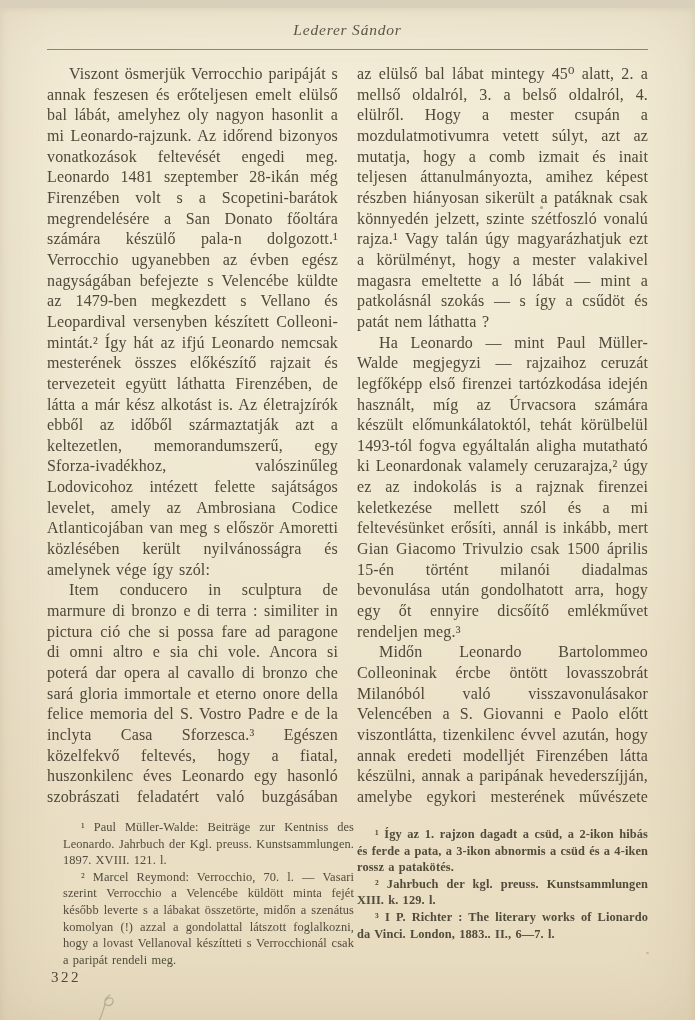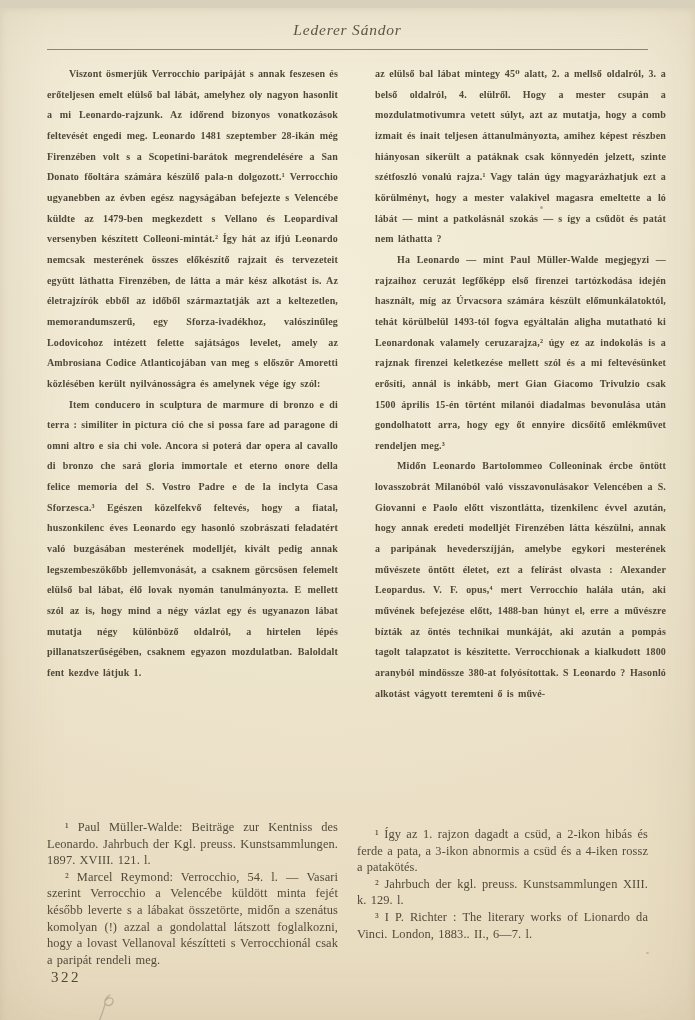--- a/index.html
+++ b/index.html
@@ -19,34 +19,33 @@
     position:absolute;top:13px;left:0;width:100%;
     text-align:center;font-style:italic;
     font-size:15.5px;letter-spacing:0.8px;color:#5b5545;
   }
   .head-rule{
     position:absolute;top:41px;left:47px;width:601px;
     border-top:1px solid rgba(110,100,80,0.75);
   }
   .col{position:absolute;width:291px;}
   .col-left{left:47px;top:56px;}
-  .col-right{left:375px;top:56px;}
+  .col-right{left:357px;top:56px;}
   .body-box{height:742px;overflow:hidden;}
   .body-box p{
     margin:0;
-    font-size:10px;line-height:20.65px;
+    font-size:16px;line-height:20.65px;
     text-align:justify;
     letter-spacing:0.15px;
     word-spacing:1.5px;
-    font-weight:bold;
   }
   .body-box p.indent{text-indent:22px;}
   .footnotes{position:absolute;width:291px;}
-  .fn-left{left:47px;top:811px;}
-  .fn-right{left:357px;top:818px;}
+  .fn-left{left:63px;top:811px;}
+  .fn-right{left:357px;top:818px;font-weight:bold;}
   .footnotes p{
     margin:0;
     font-size:12.4px;line-height:16.6px;
     text-align:justify;
     text-indent:18px;
     letter-spacing:0.1px;
     word-spacing:1px;
     color:#514b3c;
   }
   .page-number{
@@ -77,21 +76,21 @@
   <div class="col col-right">
     <div class="body-box">
       <p>az elülső bal lábat mintegy 45⁰ alatt, 2. a mellső oldalról, 3. a belső oldalról, 4. elülről. Hogy a mester csupán a mozdulatmotivumra vetett súlyt, azt az mutatja, hogy a comb izmait és inait teljesen áttanulmányozta, amihez képest részben hiányosan sikerült a patáknak csak könnyedén jelzett, szinte szétfoszló vonalú rajza.¹ Vagy talán úgy magyarázhatjuk ezt a körülményt, hogy a mester valakivel magasra emeltette a ló lábát — mint a patkolásnál szokás — s így a csűdöt és patát nem láthatta ?</p>
       <p class="indent">Ha Leonardo — mint Paul Müller-Walde megjegyzi — rajzaihoz ceruzát legfőképp első firenzei tartózkodása idején használt, míg az Úrvacsora számára készült előmunkálatoktól, tehát körülbelül 1493-tól fogva egyáltalán aligha mutatható ki Leonardonak valamely ceruzarajza,² úgy ez az indokolás is a rajznak firenzei keletkezése mellett szól és a mi feltevésünket erősíti, annál is inkább, mert Gian Giacomo Trivulzio csak 1500 április 15-én történt milanói diadalmas bevonulása után gondolhatott arra, hogy egy őt ennyire dicsőítő emlékművet rendeljen meg.³</p>
       <p class="indent">Midőn Leonardo Bartolommeo Colleoninak ércbe öntött lovasszobrát Milanóból való visszavonulásakor Velencében a S. Giovanni e Paolo előtt viszontlátta, tizenkilenc évvel azután, hogy annak eredeti modelljét Firenzében látta készülni, annak a paripának hevederszíjján, amelybe egykori mesterének művészete öntött életet, ezt a felírást olvasta : Alexander Leopardus. V. F. opus,⁴ mert Verrocchio halála után, aki művének befejezése előtt, 1488-ban húnyt el, erre a művészre bízták az öntés technikai munkáját, aki azután a pompás tagolt talapzatot is készitette. Verrocchionak a kialkudott 1800 aranyból mindössze 380-at folyósítottak. S Leonardo ? Hasonló alkotást vágyott teremteni ő is művé-</p>
     </div>
   </div>
 
   <div class="footnotes fn-left">
     <p>¹ Paul Müller-Walde: Beiträge zur Kentniss des Leonardo. Jahrbuch der Kgl. preuss. Kunstsammlungen. 1897. XVIII. 121. l.</p>
-    <p>² Marcel Reymond: Verrocchio, 54. l. — Vasari szerint Verrocchio a Velencébe küldött minta fejét később leverte s a lábakat összetörte, midőn a szenátus komolyan (!) azzal a gondolattal látszott foglalkozni, hogy a lovast Vellanoval készítteti s Verrocchionál csak a paripát rendeli meg.</p>
+    <p>² Marcel Reymond: Verrocchio, 70. l. — Vasari szerint Verrocchio a Velencébe küldött minta fejét később leverte s a lábakat összetörte, midőn a szenátus komolyan (!) azzal a gondolattal látszott foglalkozni, hogy a lovast Vellanoval készítteti s Verrocchionál csak a paripát rendeli meg.</p>
   </div>
 
   <div class="footnotes fn-right">
     <p>¹ Így az 1. rajzon dagadt a csüd, a 2-ikon hibás és ferde a pata, a 3-ikon abnormis a csüd és a 4-iken rossz a patakötés.</p>
     <p>² Jahrbuch der kgl. preuss. Kunstsammlungen XIII. k. 129. l.</p>
     <p>³ I P. Richter : The literary works of Lionardo da Vinci. London, 1883.. II., 6—7. l.</p>
   </div>
 
   <div class="page-number">322</div>
 

